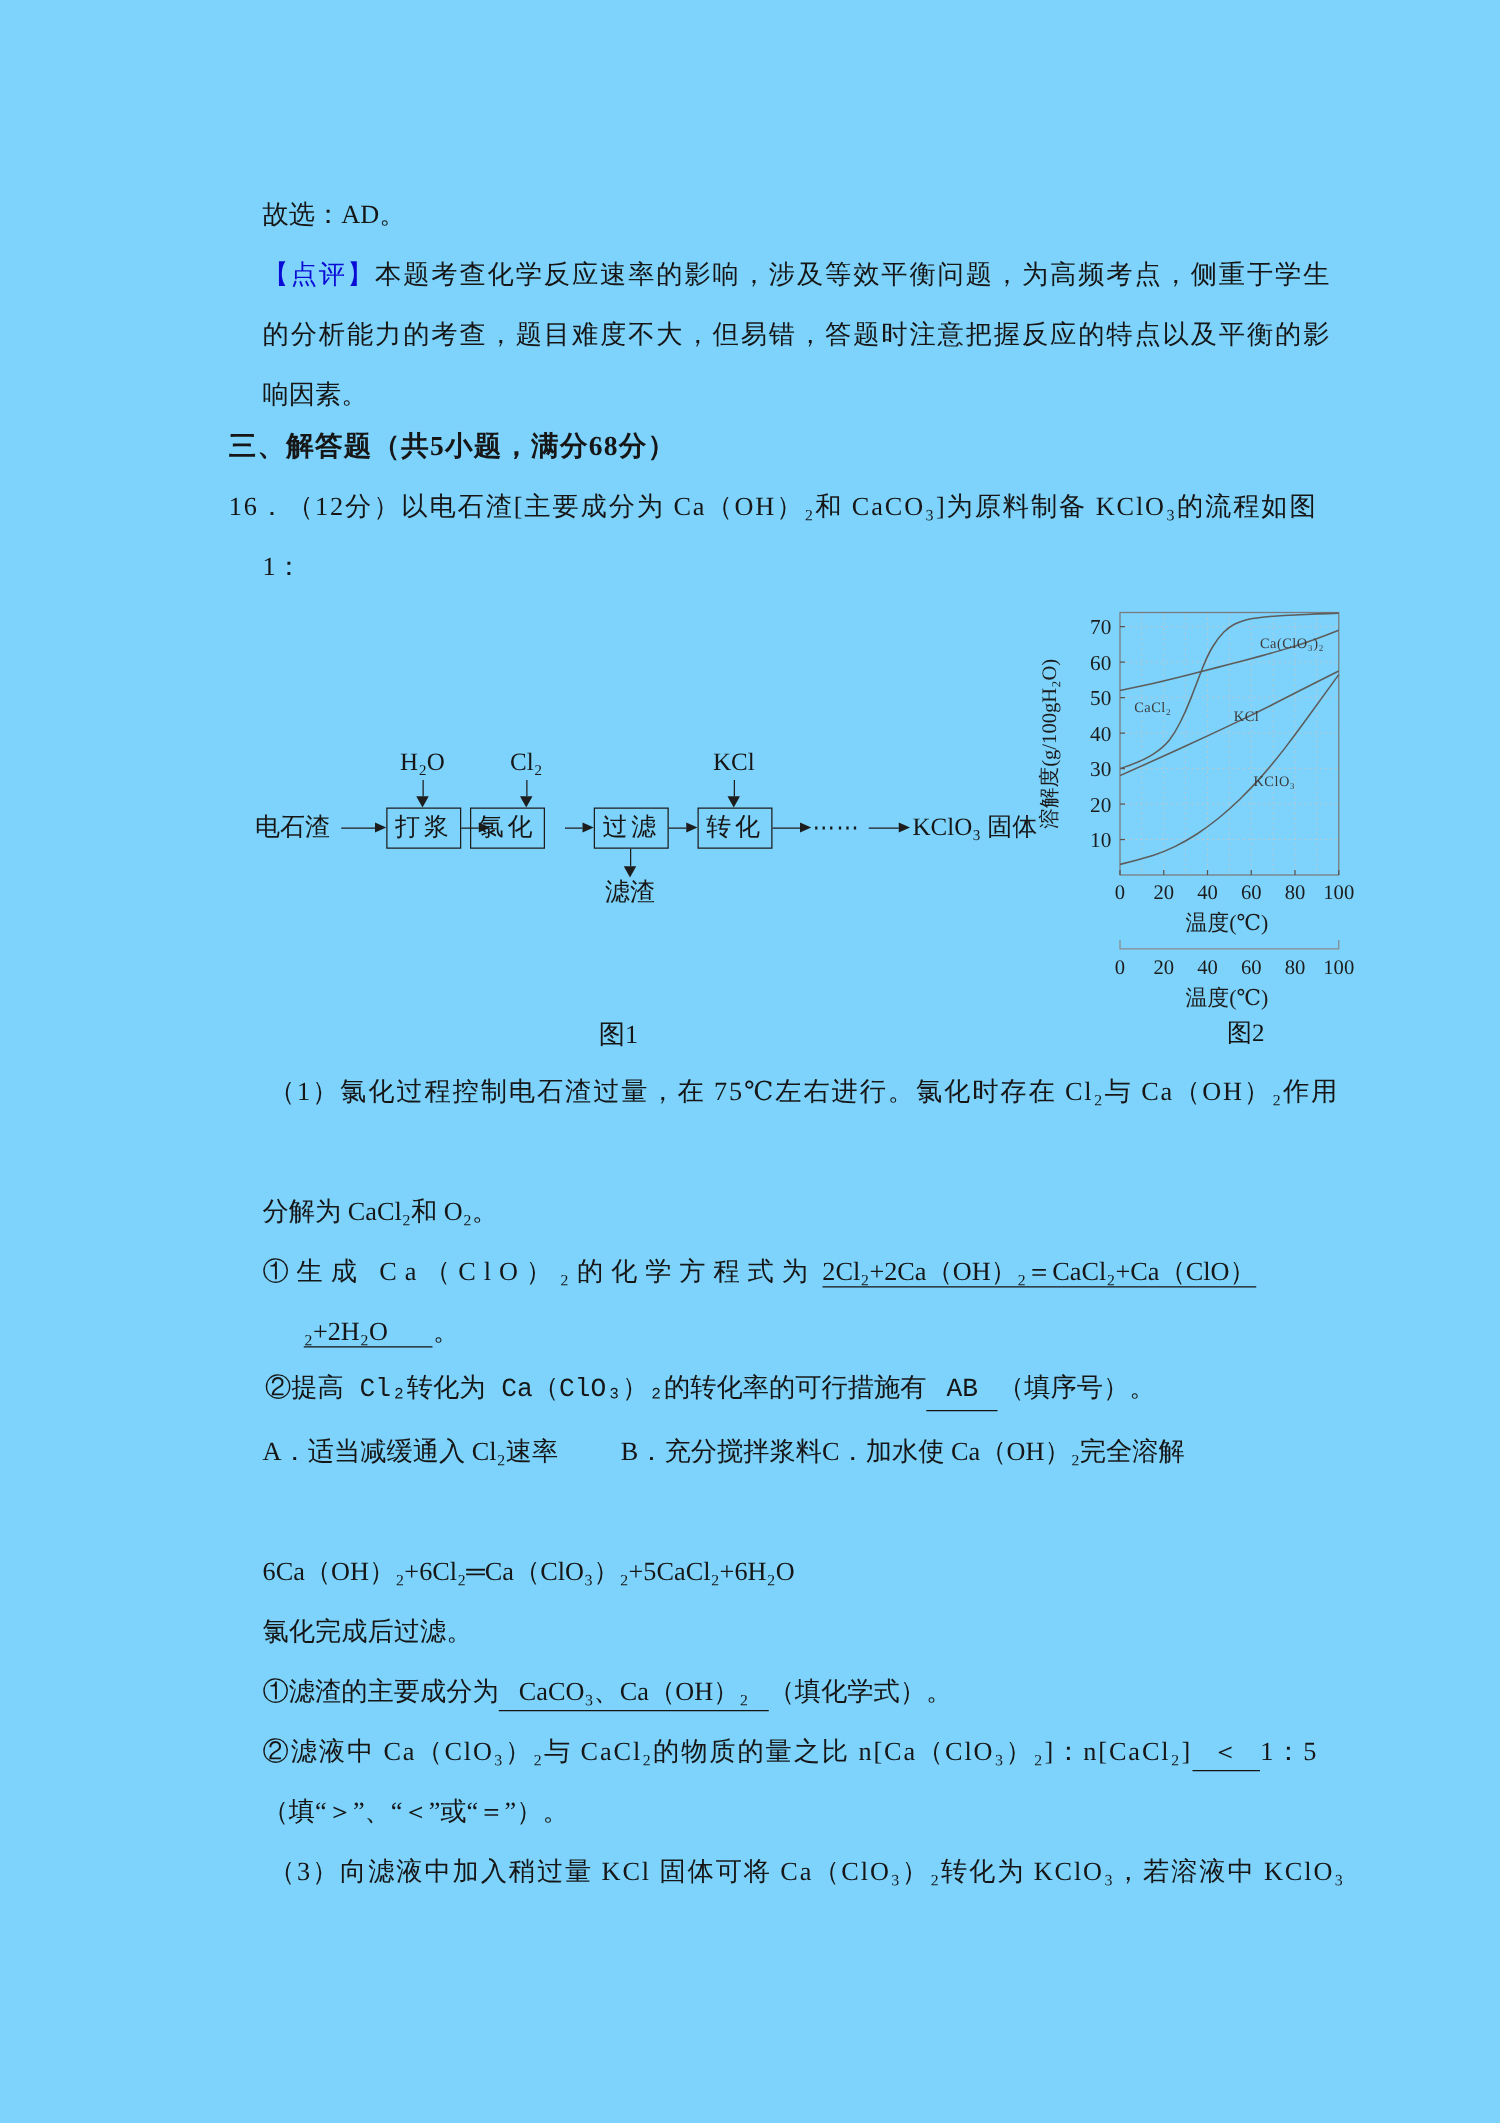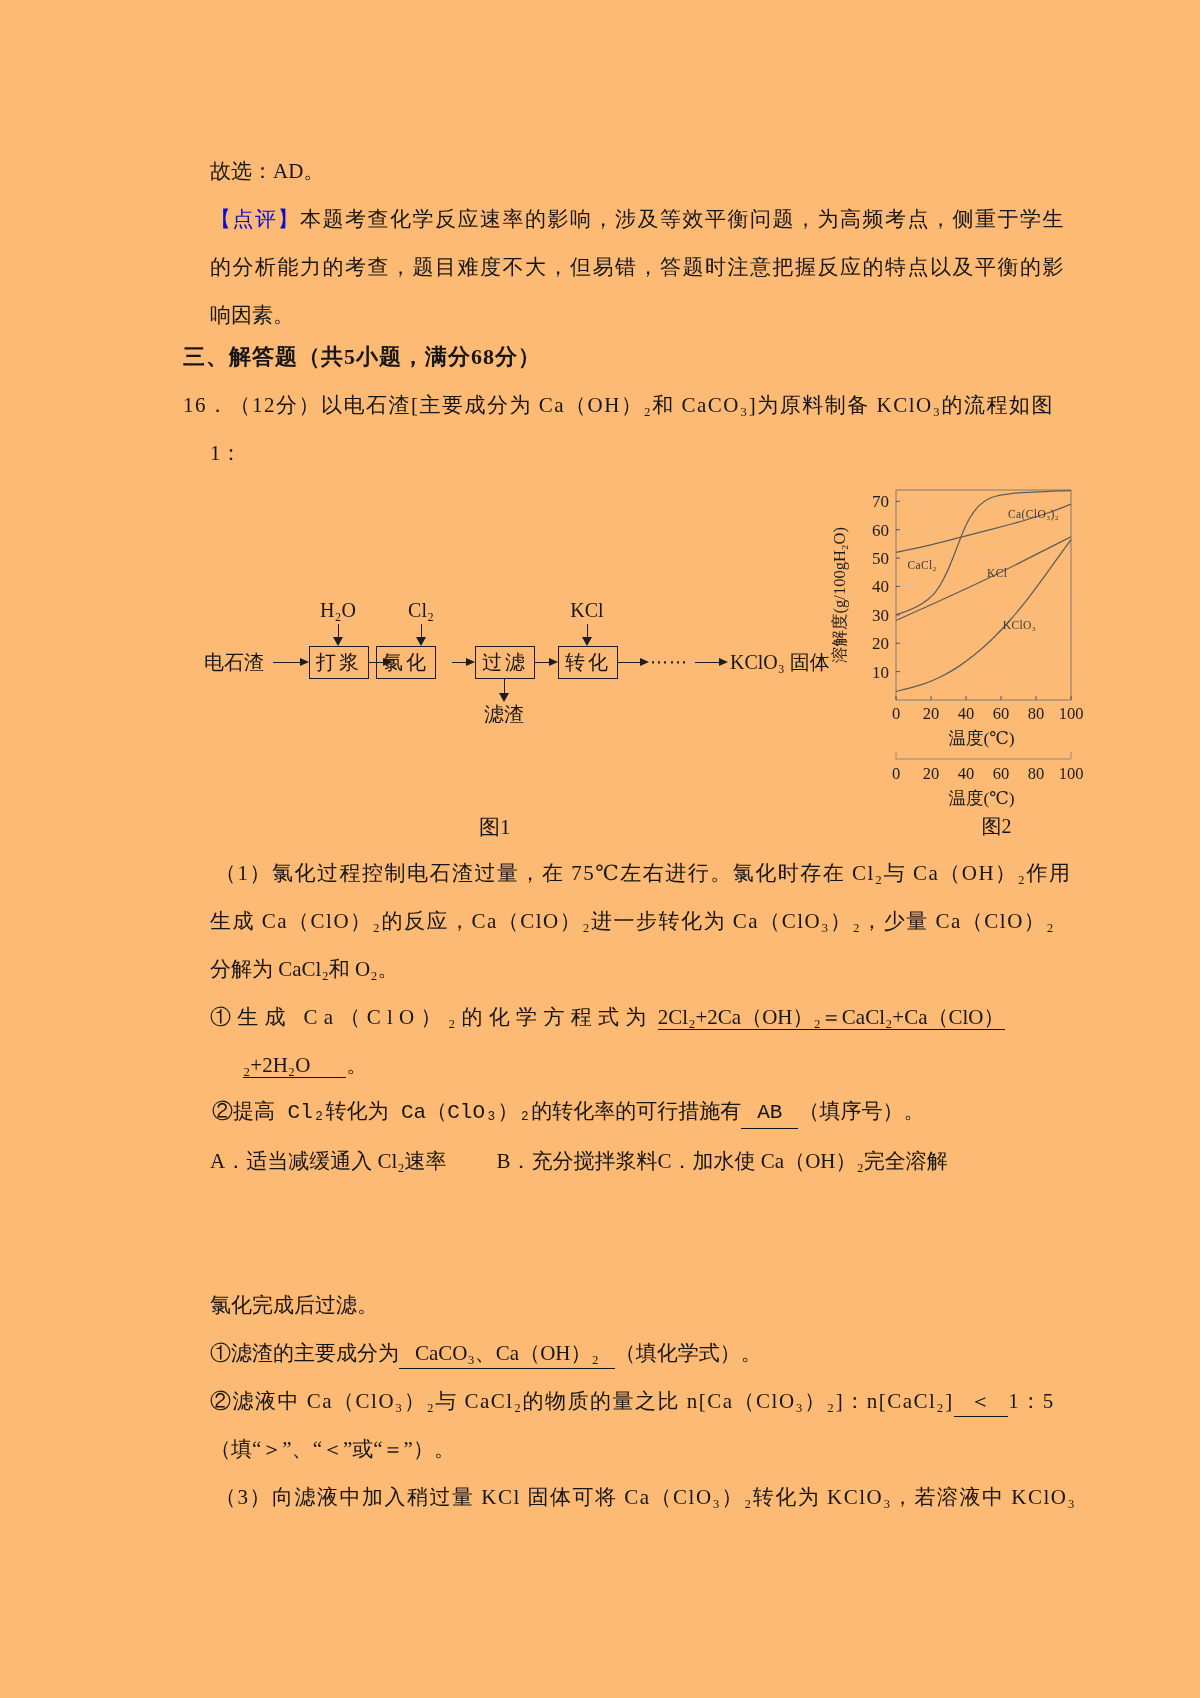--- a/index.html
+++ b/index.html
@@ -1,16 +1,16 @@
 <!DOCTYPE html>
 <html><head>
 <meta charset="utf-8">
 <style>
   html,body{margin:0;padding:0;background:#ffffff;}
-  .page{position:relative;width:1200px;height:1698px;background:#fdba74;overflow:hidden;
+  .page{position:relative;width:1200px;height:1698px;background:#7dd3fc;overflow:hidden;
         font-family:"Liberation Serif","DejaVu Serif",serif;color:#161616;}
   .tl{position:absolute;font-size:21px;line-height:30px;white-space:nowrap;}
   .ls1{letter-spacing:1.5px;}
   .hdr{font-weight:bold;font-size:22px;letter-spacing:1px;}
   .blue{color:#0b0bd6;}
   .uline{border-bottom:1.8px solid #141414;}
   .uline-pad{border-bottom:1.8px solid #141414;padding-right:36px;margin-left:33px;}
   .blank{border-bottom:1.8px solid #141414;padding:0 16px;display:inline-block;text-align:center;}
   .sp-prefix{letter-spacing:0.30em;}
   .opt-a{margin-right:50px;margin-top:16px;}
@@ -141,30 +141,30 @@
       <text x="143" y="324" text-anchor="middle" font-size="16.5" fill="#1c1c1c">20</text>
       <text x="178" y="324" text-anchor="middle" font-size="16.5" fill="#1c1c1c">40</text>
       <text x="213" y="324" text-anchor="middle" font-size="16.5" fill="#1c1c1c">60</text>
       <text x="248" y="324" text-anchor="middle" font-size="16.5" fill="#1c1c1c">80</text>
       <text x="283" y="324" text-anchor="middle" font-size="16.5" fill="#1c1c1c">100</text>
       <text x="193.5" y="349" text-anchor="middle" font-size="17.5" fill="#1c1c1c">温度(℃)</text>
       <text x="208.5" y="378" text-anchor="middle" font-size="20" fill="#141414">图2</text>
     </svg>
 
   <div class="tl ls1" style="top:858px;left:215px;">（1）氯化过程控制电石渣过量，在 75℃左右进行。氯化时存在 Cl₂与 Ca（OH）₂作用</div>
-  <div class="tl ls1" style="top:906px;left:210px;">生成 Ca（ClO）₂的反应，Ca（ClO）₂进一步转化为 Ca（ClO₃）₂，少量 Ca（ClO）₂</div>
   <div class="tl" style="top:954px;left:210px;">分解为 CaCl₂和 O₂。</div>
 
   <div class="tl" style="top:1002px;left:210px;"><span class="sp-prefix">①生成 Ca（ClO）₂的化学方程式为</span><span>&nbsp;</span><span class="uline">2Cl₂+2Ca（OH）₂＝CaCl₂+Ca（ClO）</span></div>
   <div class="tl" style="top:1050px;left:210px;"><span class="uline-pad">₂+2H₂O</span><span>。</span></div>
 
   <div class="tl" style="top:1098px;left:212px;font-family:Liberation Mono, monospace;"><span>②提高 Cl₂转化为 Ca（ClO₃）₂的转化率的可行措施有</span><span class="blank">AB</span><span>（填序号）。</span></div>
 
   <div class="tl" style="top:1146px;left:210px;"><span class="opt-a">A．适当减缓通入 Cl₂速率</span><span class="opt-b">B．充分搅拌浆料</span><span>C．加水使 Ca（OH）₂完全溶解</span></div>
 
+  <div class="tl" style="top:1242px;left:210px;">6Ca（OH）₂+6Cl₂═Ca（ClO₃）₂+5CaCl₂+6H₂O</div>
   <div class="tl" style="top:1290px;left:210px;">氯化完成后过滤。</div>
 
   <div class="tl" style="top:1338px;left:210px;"><span>①滤渣的主要成分为</span><span class="blank">CaCO₃、Ca（OH）₂</span><span>（填化学式）。</span></div>
 
   <div class="tl ls1" style="top:1386px;left:210px;"><span>②滤液中 Ca（ClO₃）₂与 CaCl₂的物质的量之比 n[Ca（ClO₃）₂]：n[CaCl₂]</span><span class="blank">＜</span><span>1：5</span></div>
   <div class="tl" style="top:1434px;left:210px;">（填“＞”、“＜”或“＝”）。</div>
 
   <div class="tl ls1" style="top:1482px;left:215px;">（3）向滤液中加入稍过量 KCl 固体可将 Ca（ClO₃）₂转化为 KClO₃，若溶液中 KClO₃</div>
 
 </div>

